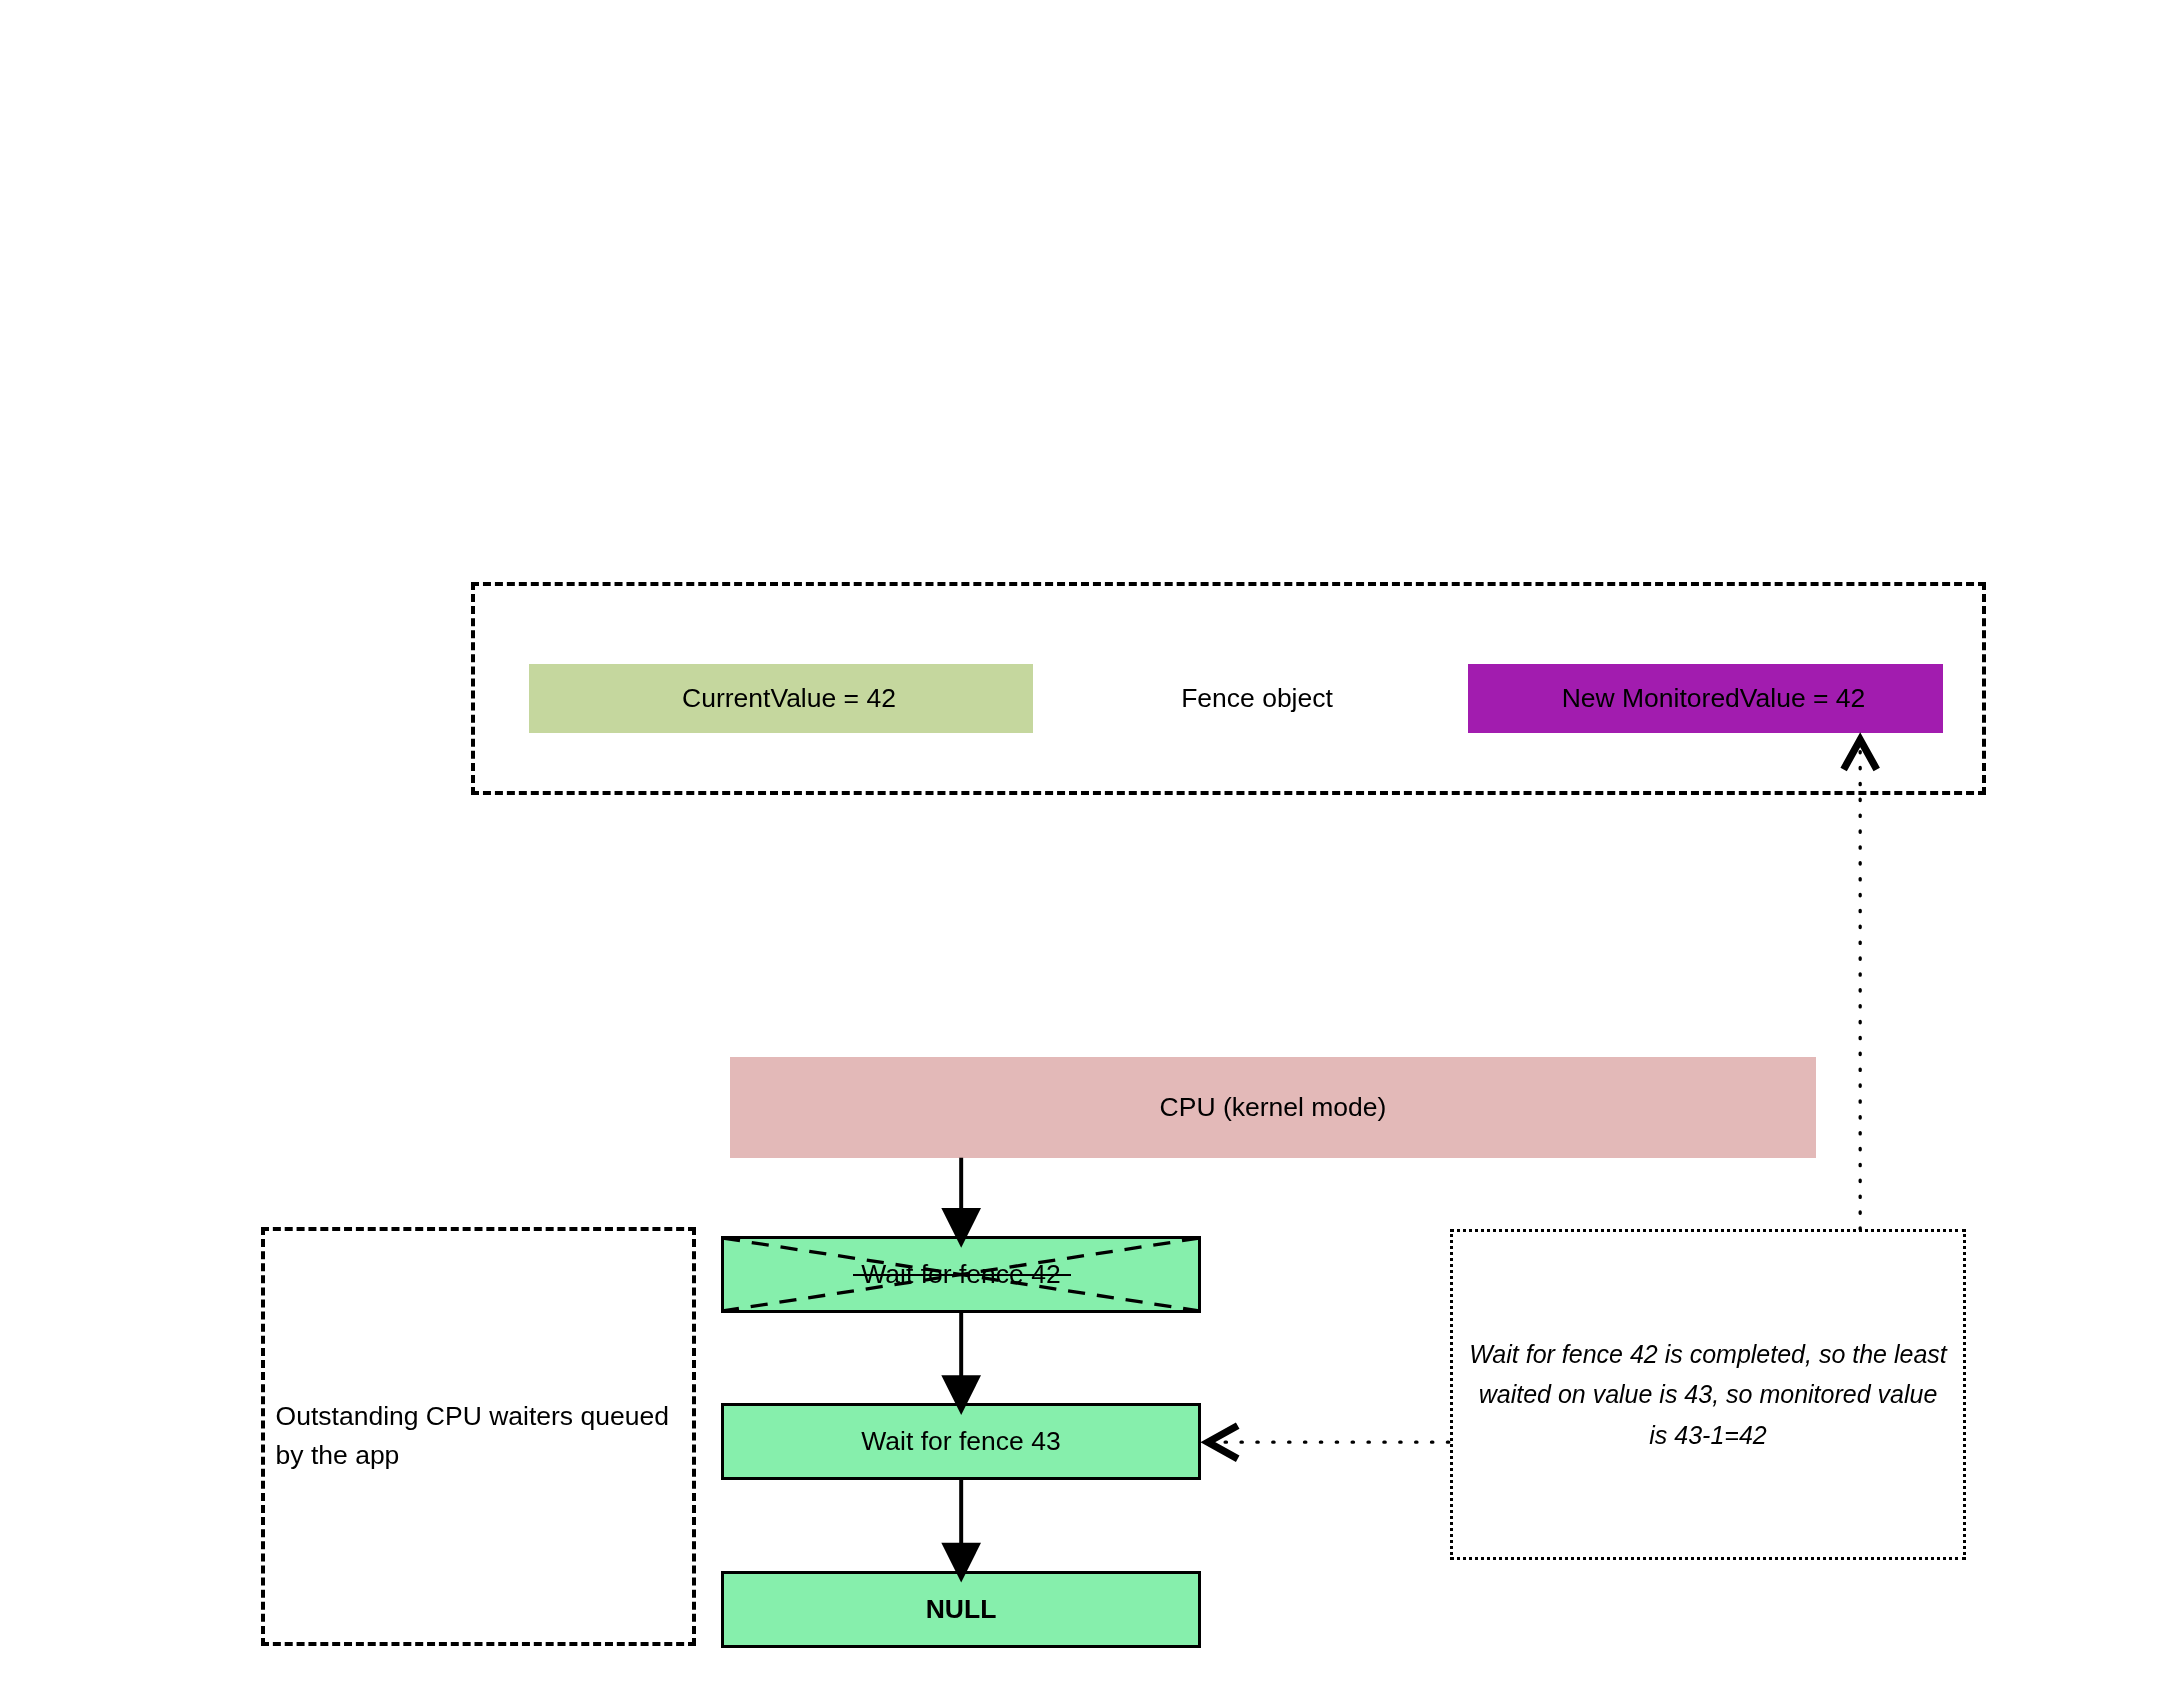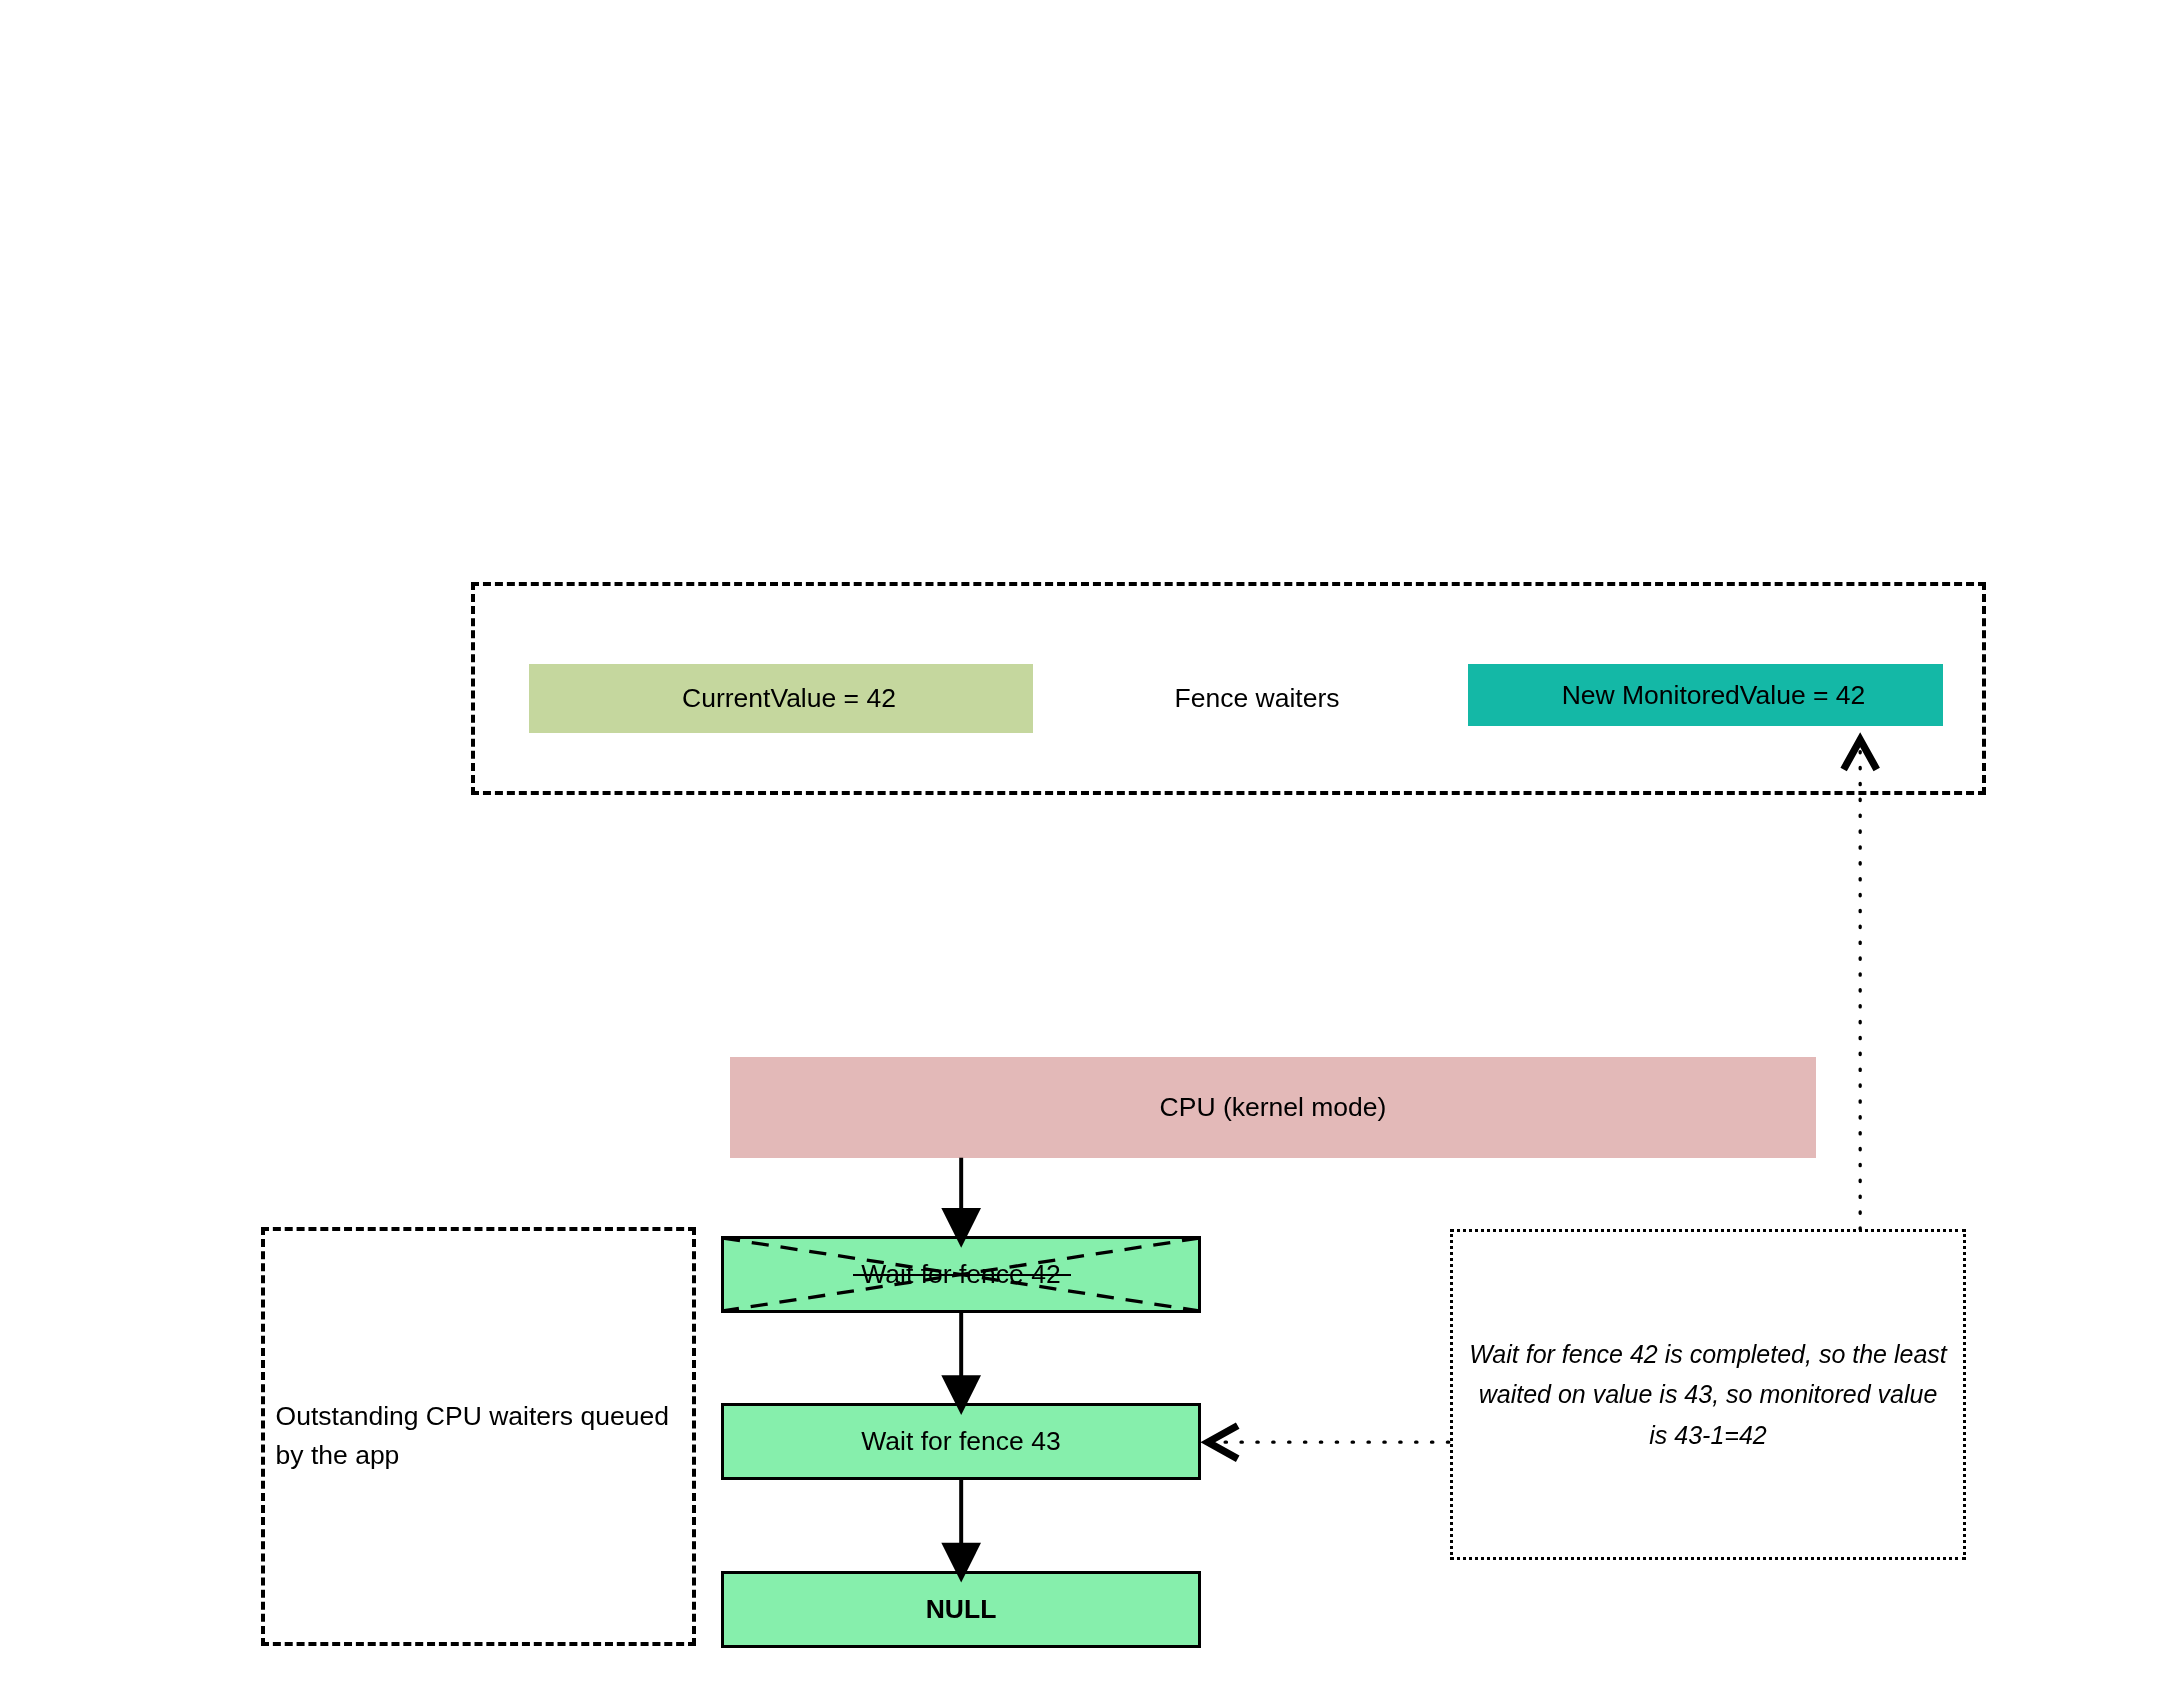--- a/index.html
+++ b/index.html
@@ -50,22 +50,22 @@
     left: 529px;
     top: 664px;
     width: 504px;
     height: 69px;
     background: #C5D79E;
   }
   #monitored-value-box {
     left: 1468px;
     top: 664px;
     width: 475px;
-    height: 62px;
-    background: #14b8a6;
+    height: 69px;
+    background: #a21caf;
   }
 
   
   #fence-object-label {
     left: 1072px;
     top: 675px;
     width: 370px;
     height: 46px;
     font-size: 26.5px;
   }
@@ -167,21 +167,21 @@
 
 <div id="canvas">
 
   <div class="abs" id="fence-container"></div>
 
   <div class="abs center-text value-box" id="current-value-box">
     <span>CurrentValue = 42</span>
   </div>
 
   <div class="abs center-text" id="fence-object-label">
-    <span>Fence waiters</span>
+    <span>Fence object</span>
   </div>
 
   <div class="abs center-text value-box" id="monitored-value-box">
     <span>New MonitoredValue = 42</span>
   </div>
 
   <div class="abs center-text" id="cpu-bar">
     <span>CPU (kernel mode)</span>
   </div>
 

